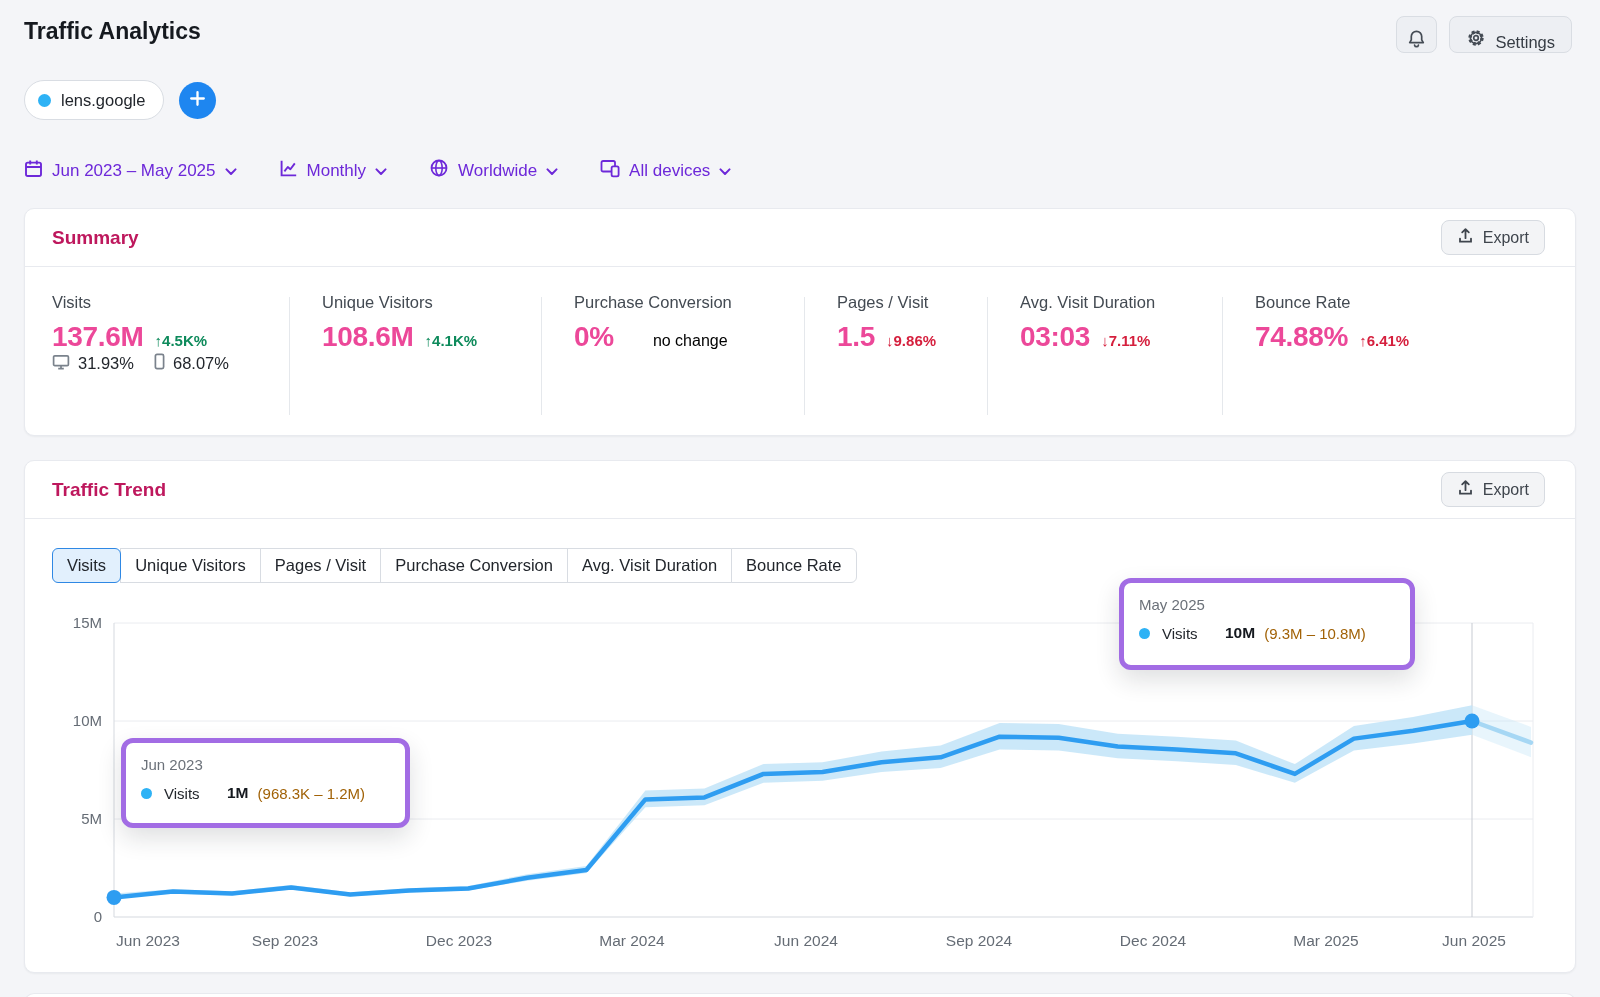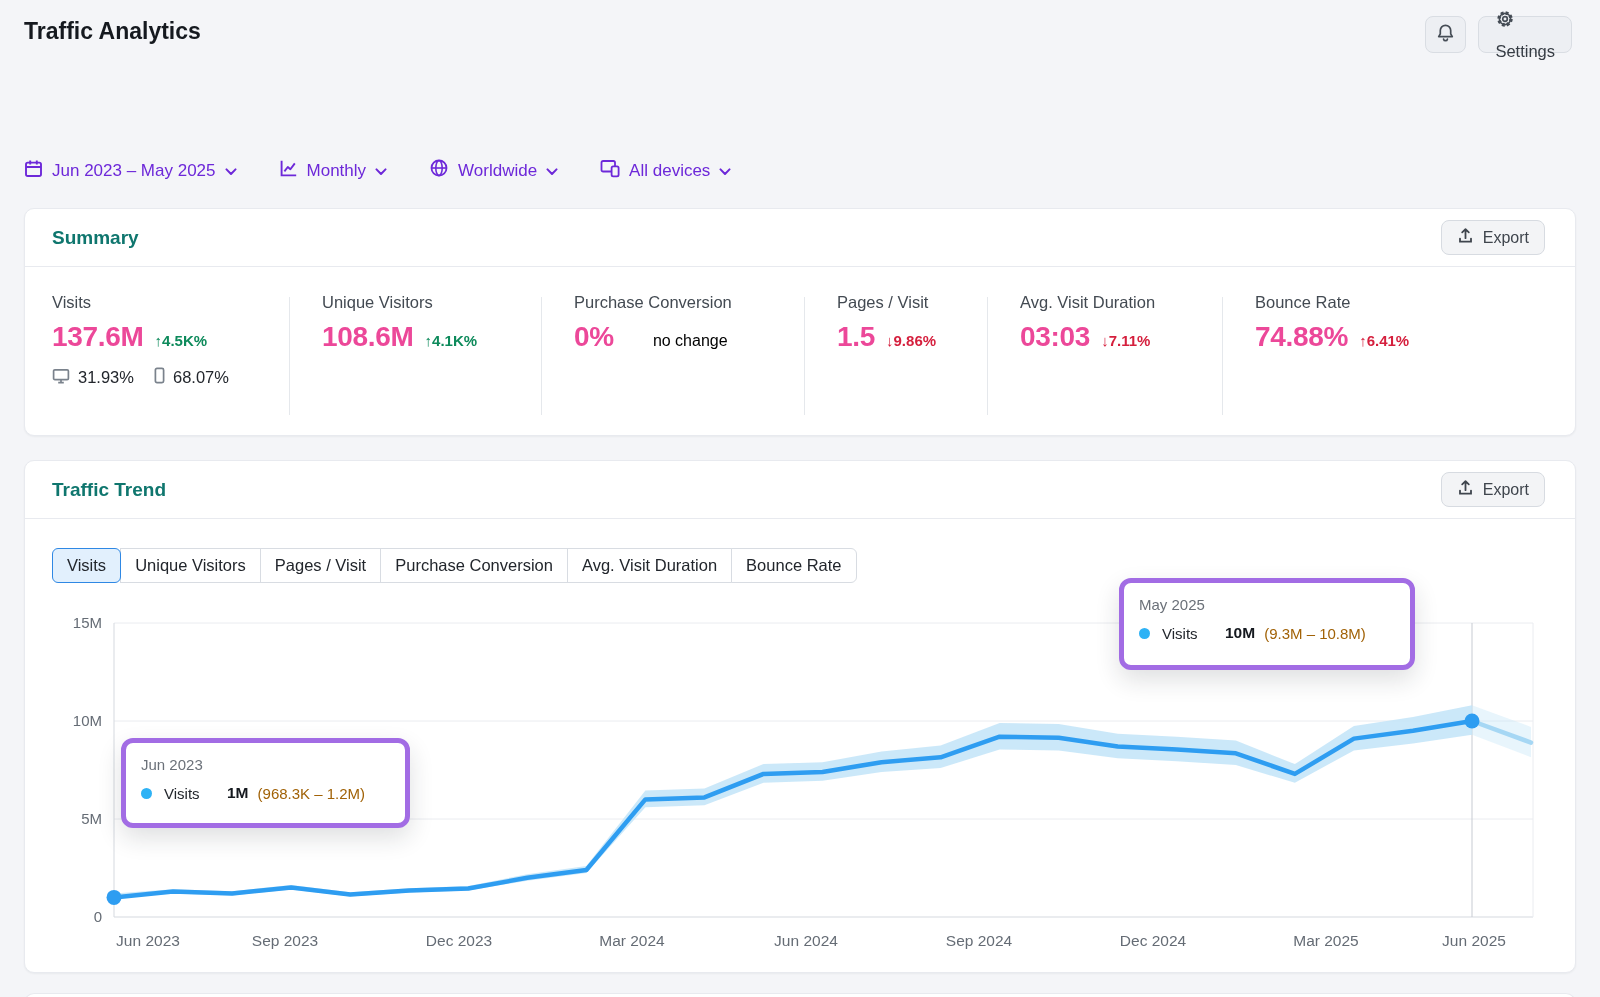--- a/index.html
+++ b/index.html
@@ -3,21 +3,21 @@
 <meta charset="utf-8">
 <style>
   html,body{margin:0;padding:0;background:#f4f5f8;}
   .screen{position:relative;width:1600px;height:997px;background:#f4f5f8;overflow:hidden;
           font-family:"Liberation Sans",sans-serif;color:#1d2229;}
 
   
   .page-title{position:absolute;left:24px;top:18px;font-size:23px;font-weight:700;color:#15191f;}
   .topbar-actions{position:absolute;top:16px;right:28px;display:flex;gap:12px;}
   .icon-btn{height:37px;box-sizing:border-box;border:1px solid #d9dde3;background:#edeff3;border-radius:8px;
-            display:inline-flex;align-items:flex-start;justify-content:center;padding:0 10px;cursor:pointer;color:#454c55;flex-direction:column;}
+            display:inline-flex;align-items:flex-end;justify-content:center;padding:0 10px;cursor:pointer;color:#454c55;}
   .settings-btn{padding:0 16px;gap:9px;font-size:16.5px;color:#363c44;}
 
   
   .chip-row{position:absolute;left:24px;top:80px;display:flex;align-items:center;gap:15px;}
   .chip{display:inline-flex;align-items:center;gap:10px;background:#fff;border:1px solid #d9dde3;border-radius:20px;
         height:38px;padding:0 18px 0 13px;font-size:16.5px;color:#22262c;cursor:pointer;}
   .chip-dot{width:13px;height:13px;border-radius:50%;background:#2eb2f5;}
   .add-btn{width:37px;height:37px;border-radius:50%;background:#1e86f0;border:none;display:flex;align-items:center;
            justify-content:center;cursor:pointer;}
 
@@ -26,42 +26,42 @@
   .filter{display:flex;align-items:center;gap:9px;font-size:17px;font-weight:500;color:#6d28d9;cursor:pointer;}
   .filter svg{flex:0 0 auto;}
 
   
   .card{position:absolute;left:24px;width:1552px;background:#fff;border:1px solid #e8eaef;border-radius:10px;
         box-shadow:0 1px 2px rgba(25,30,40,.05);box-sizing:border-box;}
   .summary-card{top:208px;height:228px;}
   .trend-card{top:460px;height:513px;}
   .card-header{height:57px;display:flex;align-items:center;justify-content:space-between;
                padding:0 30px 0 27px;border-bottom:1px solid #e8eaef;}
-  .card-title{font-size:19px;font-weight:700;color:#0f766e;}
+  .card-title{font-size:19px;font-weight:700;color:#be185d;}
   .export-btn{display:flex;align-items:center;gap:9px;height:35px;padding:0 15px;border:1px solid #d7dbe1;
               background:#f3f4f6;border-radius:8px;font-size:16px;color:#3f454d;cursor:pointer;}
 
   
   .metrics{display:flex;padding-top:26px;}
   .vsep{width:1px;background:#e5e8ec;height:118px;margin-top:4px;}
   .metric{box-sizing:border-box;padding-left:32px;}
   .metric.m1{width:264px;padding-left:27px;}
   .metric.m2{width:251px;}
   .metric.m3{width:262px;}
   .metric.m4{width:182px;}
   .metric.m5{width:234px;}
   .metric.m6{flex:1;}
   .metric-label{font-size:16.5px;color:#434a52;margin-bottom:9px;}
   .metric-row{display:flex;align-items:baseline;gap:11px;}
   .metric-value{font-size:28px;font-weight:700;color:#ec4899;letter-spacing:-.3px;}
   .chg{font-size:15px;font-weight:600;}
   .chg.green{color:#0d8a5b;}
   .chg.red{color:#d51f3d;}
   .chg.gray{color:#000000;font-weight:400;font-size:16px;margin-left:28px;}
-  .device-split{display:flex;gap:20px;margin-top:14px;font-size:16.5px;color:#22262c;align-items:center;}
+  .device-split{display:flex;gap:20px;font-size:16.5px;color:#22262c;align-items:center;}
   .device-split .ds{display:flex;align-items:center;gap:8px;}
   .device-split svg{color:#7a828c;}
 
   
   .tabs{position:absolute;left:27px;top:87px;display:flex;}
   .tab{height:35px;box-sizing:border-box;padding:0 14px;display:flex;align-items:center;border:1px solid #d8dce2;
        margin-left:-1px;background:#fff;font-size:16.5px;color:#22262c;cursor:pointer;white-space:nowrap;}
   .tab:first-child{margin-left:0;border-radius:6px 0 0 6px;}
   .tab:last-child{border-radius:0 6px 6px 0;}
   .tab.selected{background:#e2f0fd;border-color:#2f88e4;position:relative;z-index:2;border-radius:6px;}
@@ -106,20 +106,33 @@
         <svg width="20" height="20" viewBox="0 0 20 20">
             <circle cx="10" cy="10" r="6" fill="none" stroke="#454c55" stroke-width="3.4" stroke-dasharray="2.7 2.0"></circle>
             <circle cx="10" cy="10" r="5.6" fill="none" stroke="#454c55" stroke-width="1.6"></circle>
             <circle cx="10" cy="10" r="2.3" fill="none" stroke="#454c55" stroke-width="1.7"></circle>
           </svg>
       </span>
       <span>Settings</span>
     </button>
   </div>
 
+  <div class="chip-row">
+    <div class="chip">
+      <span class="chip-dot"></span>
+      <span>lens.google</span>
+    </div>
+    <button class="add-btn">
+      <span>
+        <svg width="17" height="17" viewBox="0 0 17 17">
+            <path d="M8.5 2.2v12.6M2.2 8.5h12.6" stroke="#fff" stroke-width="2.3" stroke-linecap="round"></path>
+          </svg>
+      </span>
+    </button>
+  </div>
 
   <div class="filter-row">
     <div class="filter">
       <span>
         <svg width="19" height="19" viewBox="0 0 19 19">
             <rect x="2" y="3.6" width="15" height="13.4" rx="1.8" fill="none" stroke="currentColor" stroke-width="1.9"></rect>
             <path d="M2 8h15M6.2 1.4v4.1M12.8 1.4v4.1" fill="none" stroke="currentColor" stroke-width="1.9"></path>
           </svg>
       </span>
       <span>Jun 2023 – May 2025</span>

